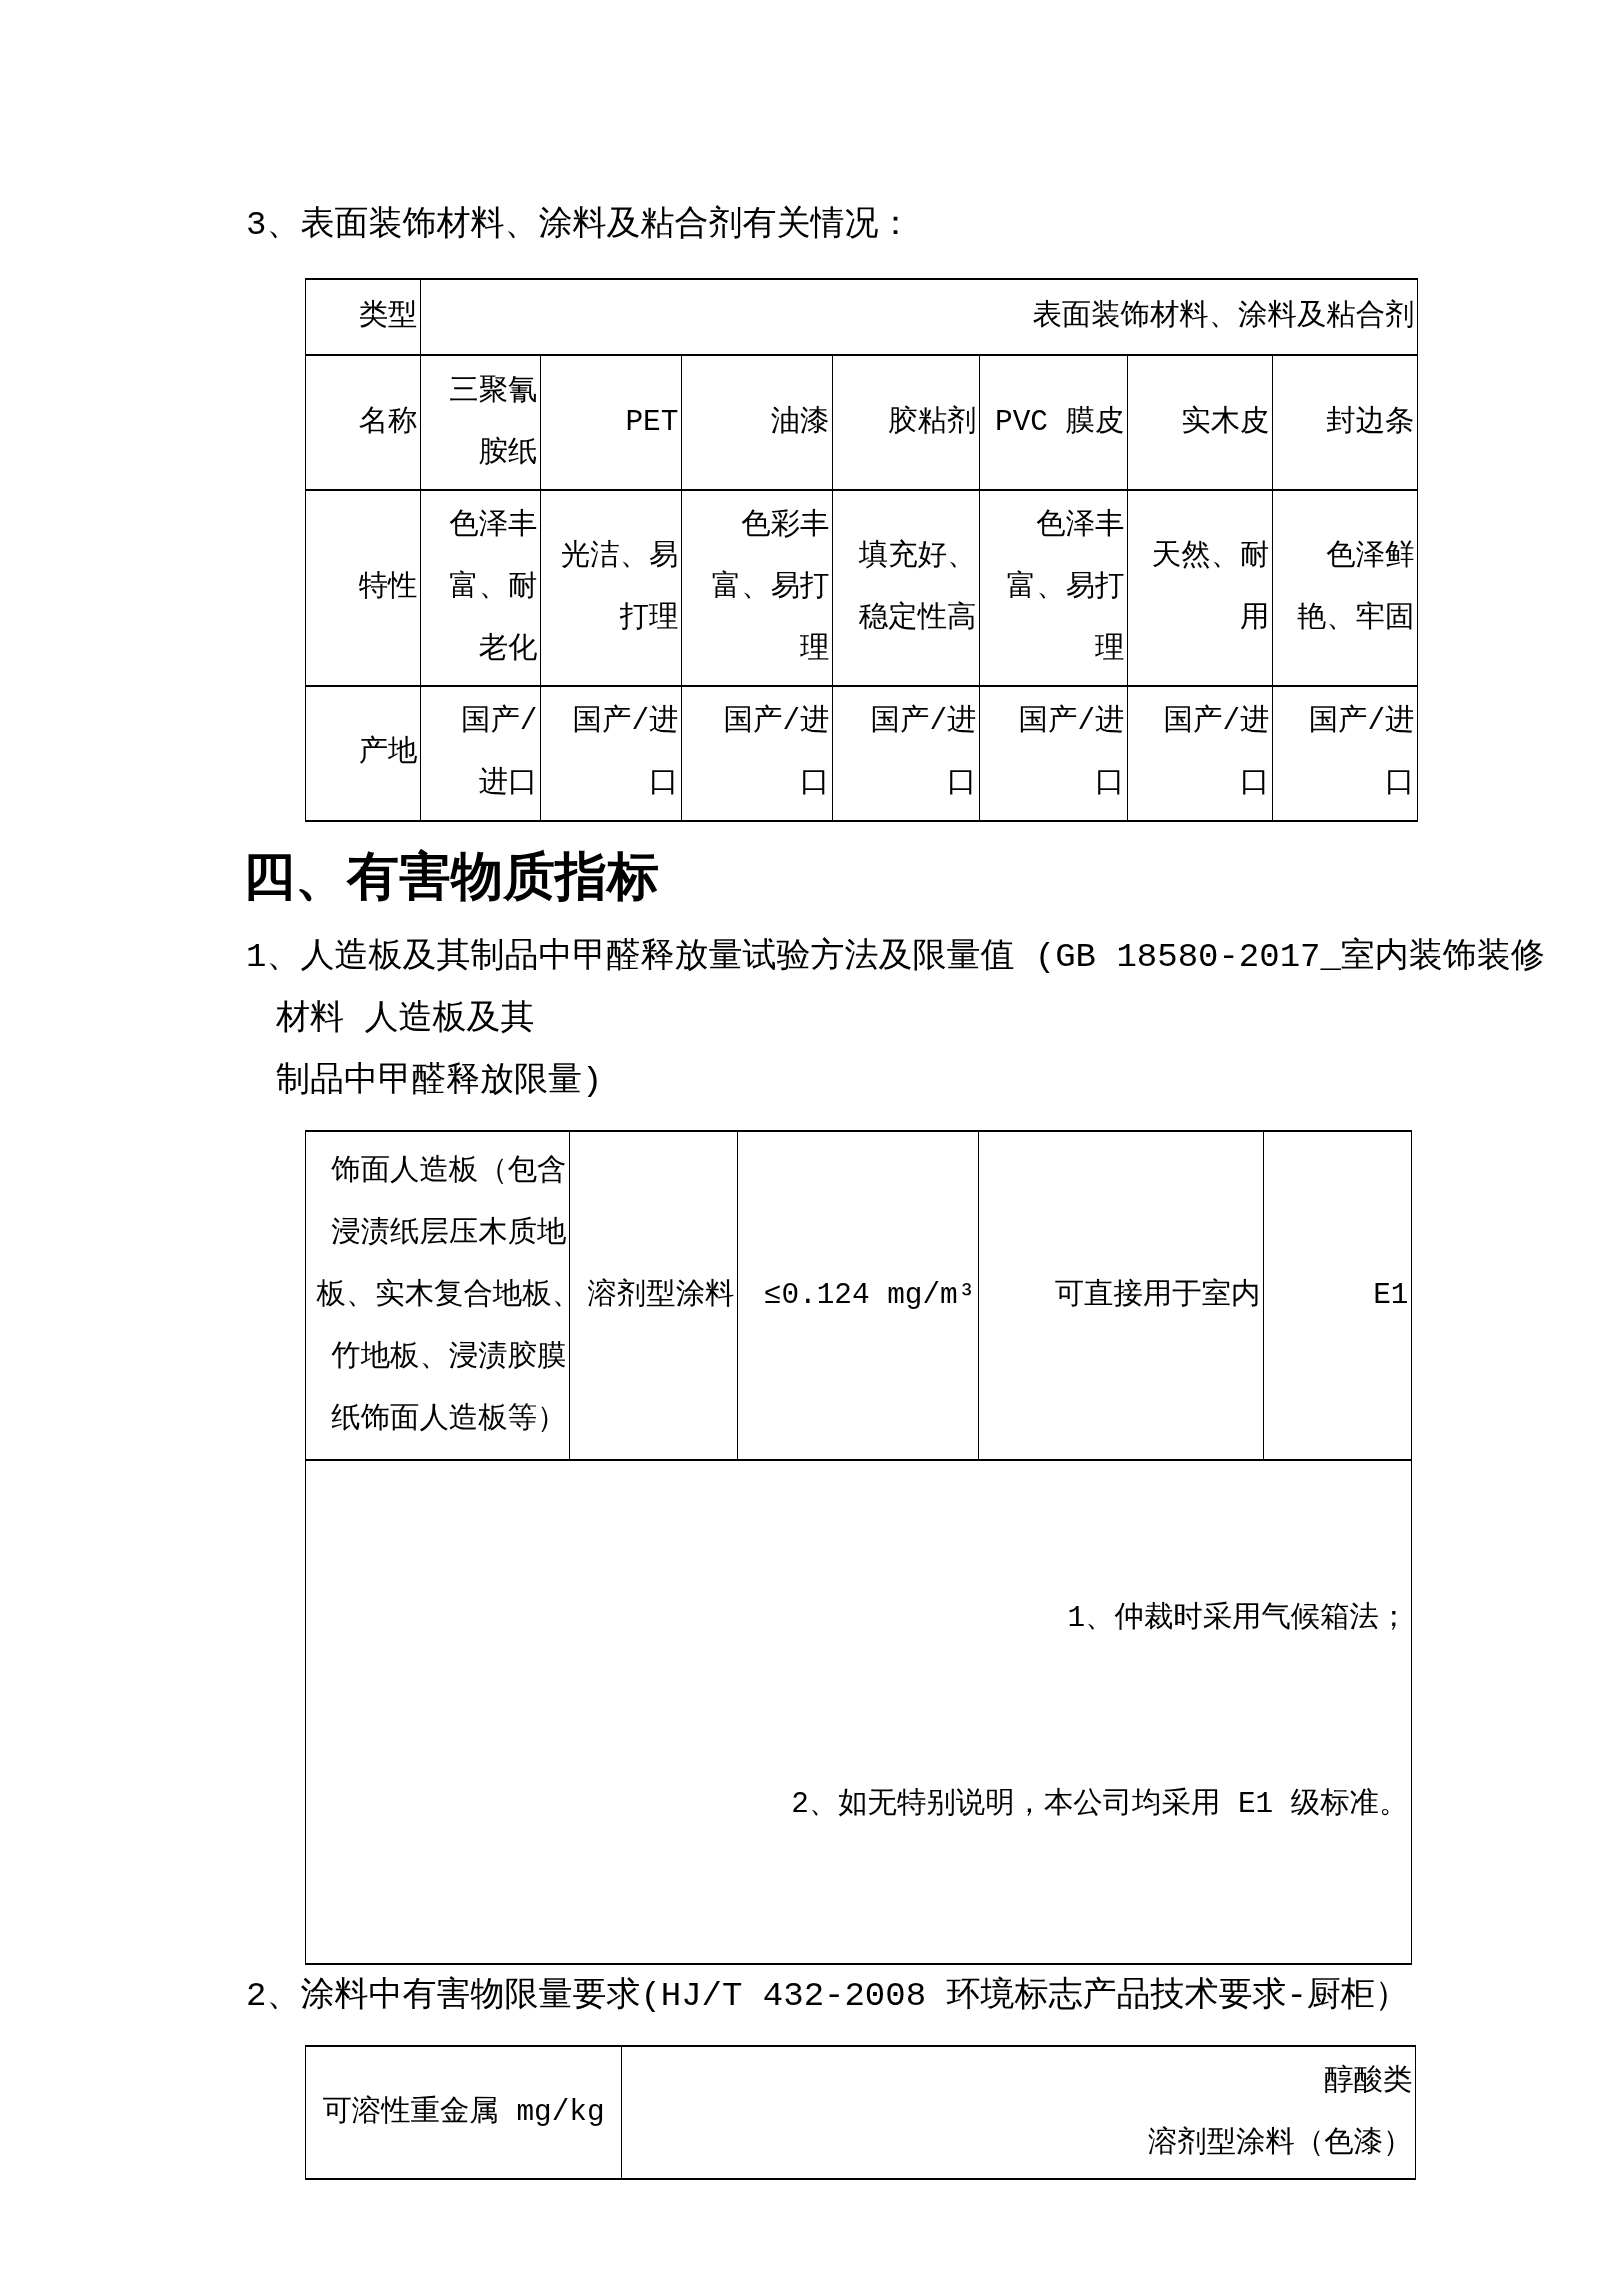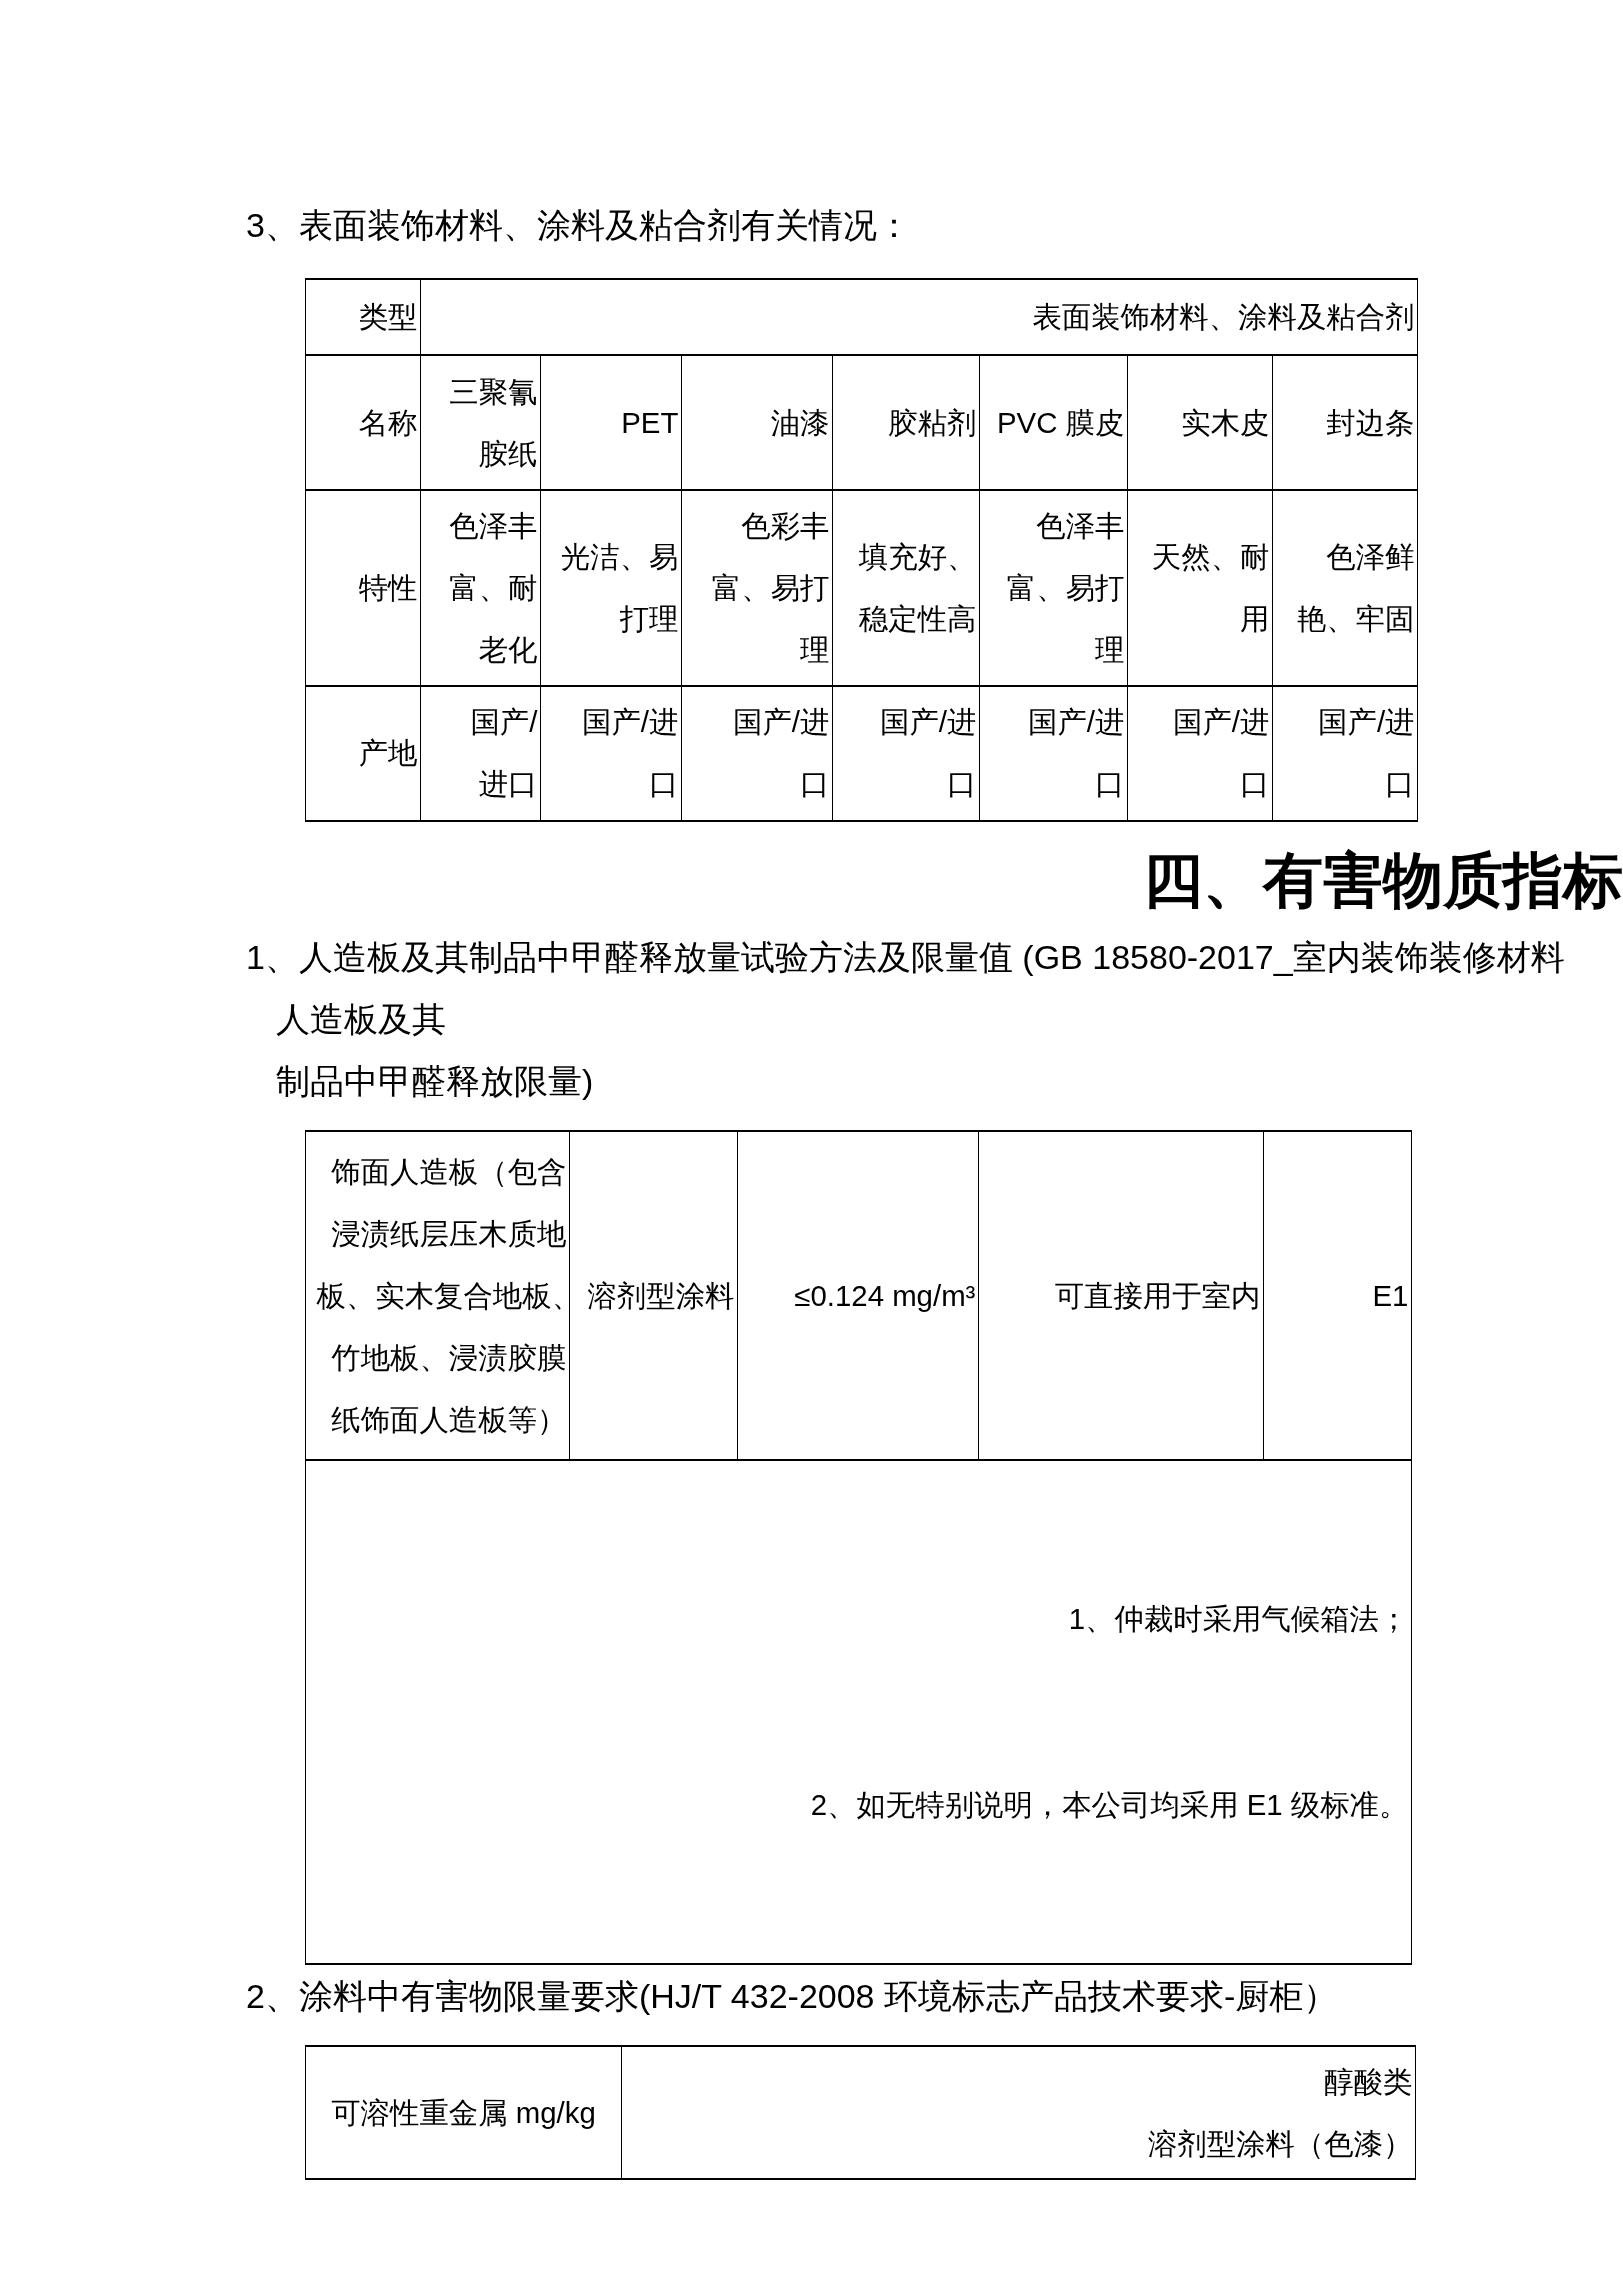--- a/index.html
+++ b/index.html
@@ -1,36 +1,35 @@
 <!DOCTYPE html>
 <html style="font-size:10.5px"><head>
 <meta charset="utf-8">
 <style>
   html,body { margin:0; padding:0; background:#ffffff; }
   .page {
     position:relative;
     width:1623px; height:2295px;
     background:#ffffff;
     color:#000000;
-    font-family:Liberation Sans, sans-serif;
+    font-family:Liberation Mono, monospace;
     overflow:hidden;
   }
   .para {
     font-size:34px;
     line-height:62px;
     margin:0 0 0 246px;
     white-space:pre-line;
   }
   .heading3 { padding-top:194px; }
   .heading4 {
-    font-size:60px;
+    font-size:52px;
     font-weight:bold;
     line-height:73px;
     margin:22px 0 9.2px 243px;
-    text-align:right;
   }
   .hang {
     padding-left:30px;
     text-indent:-30px;
     width:1302px;
   }
   table {
     border-collapse:collapse;
     table-layout:fixed;
     margin-left:305px;

